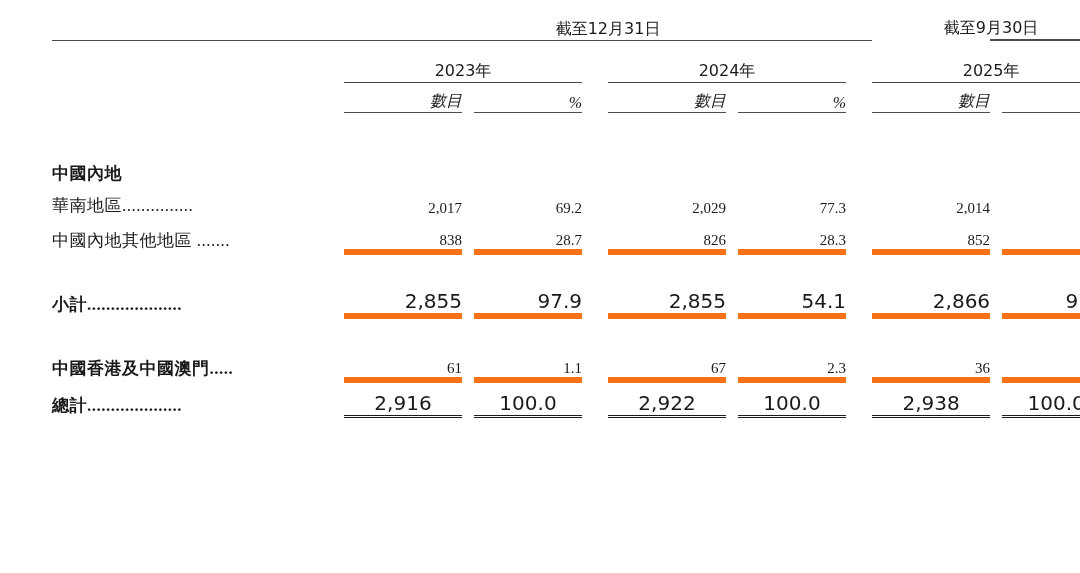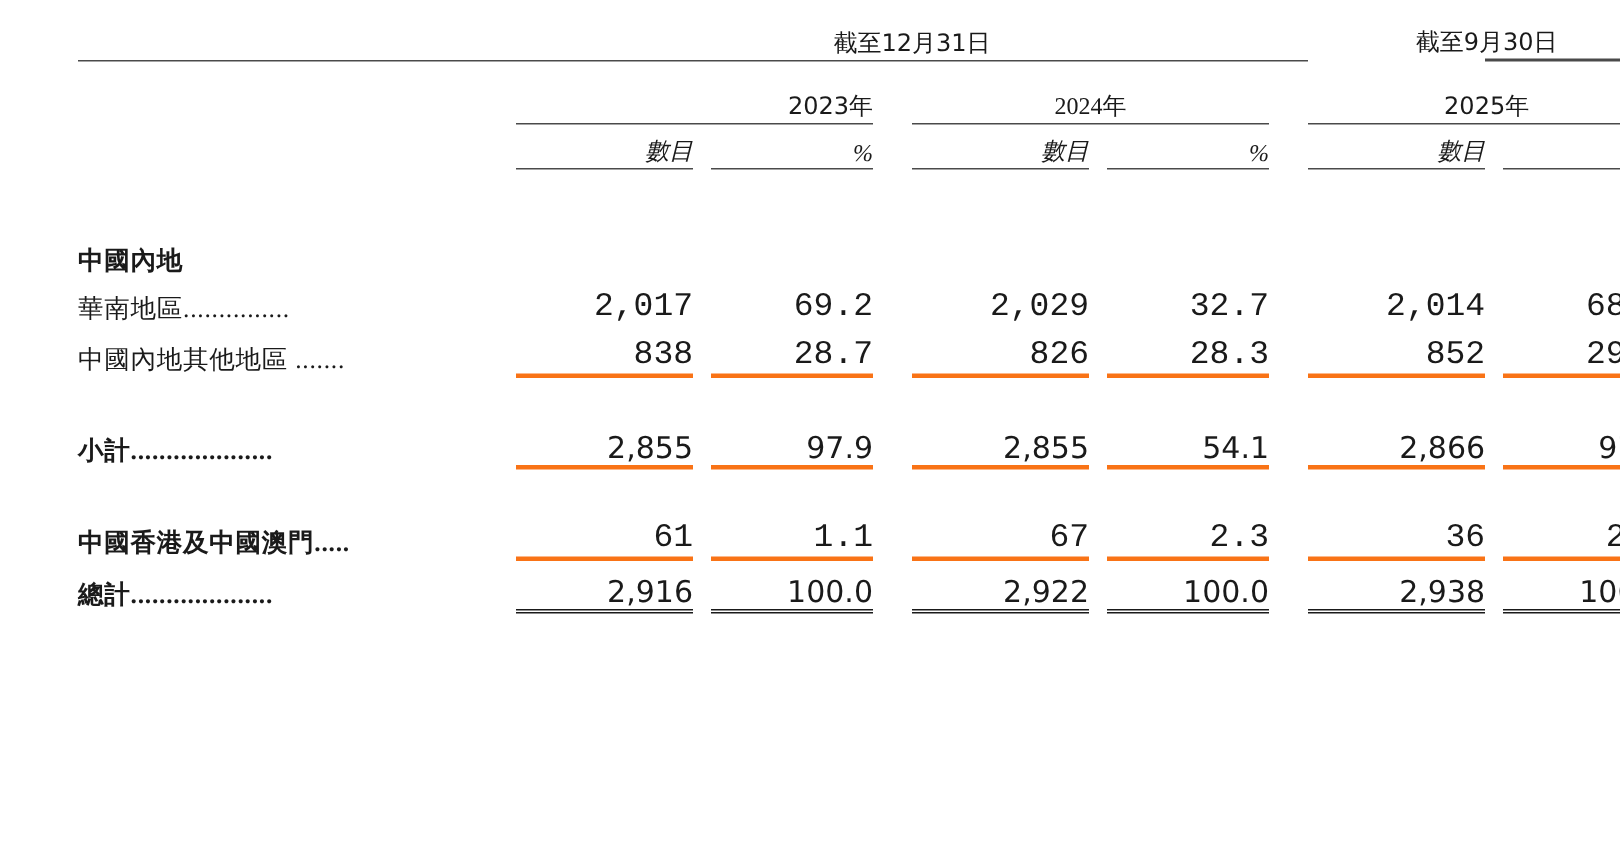--- a/index.html
+++ b/index.html
@@ -36,22 +36,22 @@
   }
   
   col.lbl   { width: 292px; }
   col.num   { width: 118px; }
   col.gap   { width: 12px; }
   col.pct   { width: 108px; }
   col.bgap  { width: 26px; }
 
   .cell-num, .cell-pct {
     text-align: right;
-    font-size: 22px;
-    font-family: Liberation Mono, monospace;
+    font-size: 15px;
+    font-family: Liberation Serif, serif;
     padding-right: 4px;
     white-space: nowrap;
   }
   .row-data td { height: 32px; }
   .label {
     font-size: 17px;
     font-family: Liberation Serif, serif;
     white-space: nowrap;
     letter-spacing: 0.5px;
   }
@@ -85,24 +85,25 @@
     margin-top: 48px;
   }
   .rule-top td { border-bottom: 1px solid #4a4a4a; height: 0; font-size: 0; line-height: 0; }
   .rule-mid td { border-bottom: 1px solid #4a4a4a; height: 0; font-size: 0; line-height: 0; }
   .rule-thin td { border-bottom: 1px solid #4a4a4a; height: 0; font-size: 0; line-height: 0; }
 
   .spacer-lg td { height: 40px; font-size: 0; line-height: 0; }
   .spacer-md td { height: 26px; font-size: 0; line-height: 0; }
 
   .topline { border-top: 1px solid #4a4a4a; }
-  .underline-cell { border-bottom: 3px solid #f97316; }
+  .underline-cell { border-bottom: 6px solid #f97316; }
 
   .dbl-under {
     border-bottom: 3px double #1a1a1a;
+    text-align: center;
   }
   .bold-num { font-weight: bold; font-family: "DejaVu Sans", "Liberation Sans", sans-serif; font-size: 20px;}
 </style>
 </head>
 <body>
 
 <div class="sheet">
 <table class="fin">
   <colgroup>
     <col class="lbl">
@@ -127,23 +128,23 @@
   </tr>
   <tr class="rule-top">
     <td></td>
     <td colspan="8"></td>
     <td style="border-bottom:none;"></td>
     <td colspan="3" class="topline" style="border-bottom:1px solid #4a4a4a;"></td>
   </tr>
 
   <tr>
     <td></td>
-    <td class="hdr-year" colspan="3" style="padding-top:8px;text-align:right;">2023年</td>
-    <td></td>
-    <td class="hdr-year" colspan="3" style="padding-top:20px;font-family:Liberation Serif, serif;">2024年</td>
+    <td class="hdr-year" colspan="3" style="padding-top:8px;">2023年</td>
+    <td></td>
+    <td class="hdr-year" colspan="3" style="padding-top:20px;">2024年</td>
     <td></td>
     <td class="hdr-year" colspan="3" style="padding-top:8px;">2025年</td>
   </tr>
   <tr class="rule-mid">
     <td style="border-bottom:none;"></td>
     <td colspan="3"></td>
     <td style="border-bottom:none;"></td>
     <td colspan="3"></td>
     <td style="border-bottom:none;"></td>
     <td colspan="3"></td>
@@ -198,21 +199,21 @@
   </tr>
 
   <tr class="row-data">
     <td class="label">華南地區...............</td>
     <td class="cell-num">2,017</td>
     <td></td>
     <td class="cell-pct">69.2</td>
     <td></td>
     <td class="cell-num">2,029</td>
     <td></td>
-    <td class="cell-pct">32.7</td>
+    <td class="cell-pct">77.3</td>
     <td></td>
     <td class="cell-num">2,014</td>
     <td></td>
     <td class="cell-pct">68.6</td>
   </tr>
 
   <tr class="row-data">
     <td class="label">中國內地其他地區 .......</td>
     <td class="cell-num underline-cell">838</td>
     <td></td>

